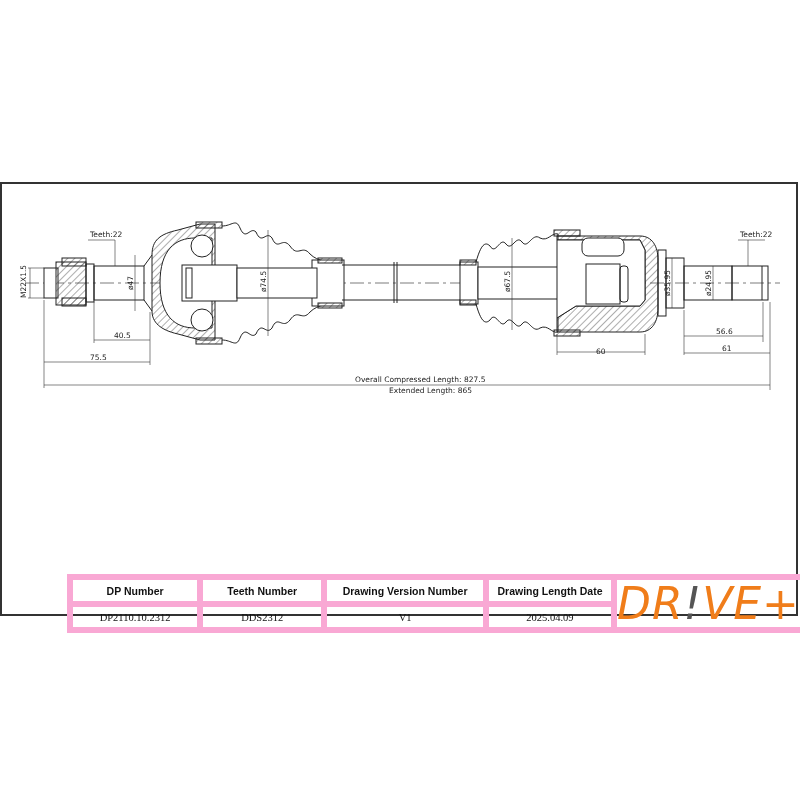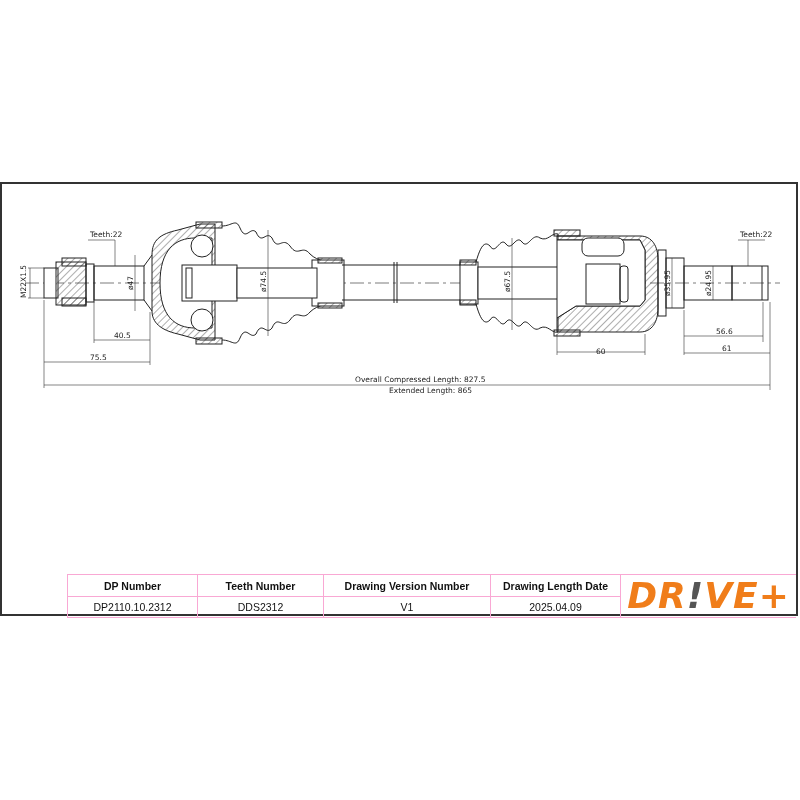--- a/index.html
+++ b/index.html
@@ -1,25 +1,25 @@
 <!DOCTYPE html>
 <html><head>
 <meta charset="utf-8">
 <style>
   html, body { margin:0; padding:0; background:#ffffff; }
   body { width:800px; height:800px; position:relative; overflow:hidden; font-family:"Liberation Sans", sans-serif; }
   .frame { position:absolute; left:0; top:182px; width:798px; height:434px; border-top:2px solid #333; border-left:2px solid #333; border-right:2px solid #333; border-bottom:2px solid #333; box-sizing:border-box; }
   svg.drawing { position:absolute; left:0; top:0; }
   .dim { font-family:"DejaVu Sans", sans-serif; font-size:7.5px; fill:#222; }
   .tbl { position:absolute; left:67px; top:574px; border-collapse:collapse; font-family:"Liberation Sans", sans-serif; }
-  .tbl td { border:1px solid #f9a8d4; text-align:center; font-size:10.5px; color:#111; padding:0; }
+  .tbl td { border:6px solid #f9a8d4; text-align:center; font-size:10.5px; color:#111; padding:0; }
   .tbl tr.h td { height:21px; font-weight:bold; }
-  .tbl tr.v td { height:20px; }
+  .tbl tr.v td { height:20px;font-family:Liberation Serif, serif; }
   .logo-cell { vertical-align:middle; }
-  .logo { font-family:"DejaVu Sans", sans-serif; font-weight:bold; font-style:italic; font-size:36px; letter-spacing:1px; line-height:40px; }
+  .logo { font-family:"DejaVu Sans", sans-serif; font-weight:normal; font-style:italic; font-size:44px; letter-spacing:1px; line-height:40px; }
 </style>
 </head>
 <body>
 
 <div class="frame"></div>
 
 <svg class="drawing" width="800" height="620" viewBox="0 0 800 620">
   <defs>
     <pattern id="hatch" width="5" height="5" patternUnits="userSpaceOnUse" patternTransform="rotate(45)">
       <line x1="0" y1="0" x2="0" y2="5" stroke="#333" stroke-width="0.8"></line>

